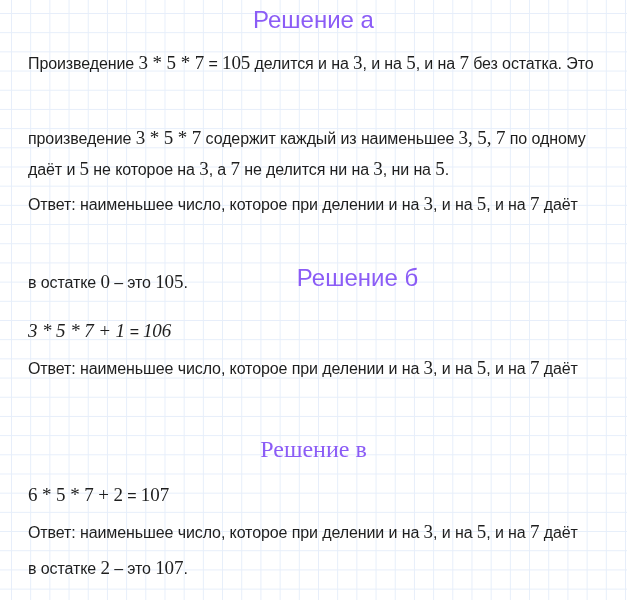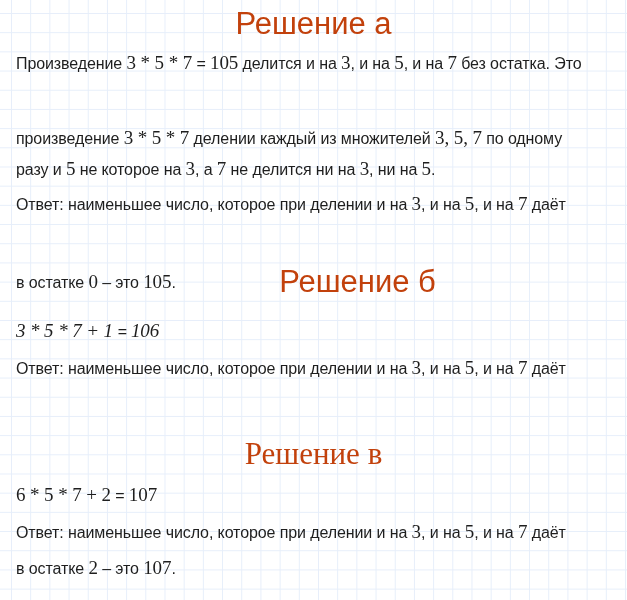--- a/index.html
+++ b/index.html
@@ -24,45 +24,45 @@
       position: absolute;
       left: 0; top: 0;
       width: 627px;
       height: 600px;
     }
     .section-title {
       position: absolute;
       left: 0;
       width: 627px;
       text-align: center;
-      font-size: 31px;
-      color: #c2410c;
+      font-size: 24px;
+      color: #8b5cf6;
       font-family: "Liberation Sans", sans-serif;
     }
     .line {
       position: absolute;
-      left: 16px;
+      left: 28px;
       font-size: 16px;
       white-space: nowrap;
       color: #1e1e1e;
       letter-spacing: -0.1px;
     }
     .m {
       font-family: "Liberation Serif", serif;
       font-size: 19px;
     }
   </style>
 </head>
 <body>
 
 <div class="page" id="page">
     <div class="section-title" style="top: 6px;">Решение а</div>
     <div class="line" style="top: 52px;"><span>Произведение </span><span class="m">3 * 5 * 7</span><span> = </span><span class="m">105</span><span> делится и на </span><span class="m">3</span><span>, и на </span><span class="m">5</span><span>, и на </span><span class="m">7</span><span> без остатка. Это</span></div>
-    <div class="line" style="top: 127px;"><span>произведение </span><span class="m">3 * 5 * 7</span><span> делении каждый из множителей </span><span class="m">3, 5, 7</span><span> по одному</span></div>
-    <div class="line" style="top: 158px;"><span>разу и </span><span class="m">5</span><span> не которое на </span><span class="m">3</span><span>, а </span><span class="m">7</span><span> не делится ни на </span><span class="m">3</span><span>, ни на </span><span class="m">5</span><span>.</span></div>
+    <div class="line" style="top: 127px;"><span>произведение </span><span class="m">3 * 5 * 7</span><span> содержит каждый из наименьшее </span><span class="m">3, 5, 7</span><span> по одному</span></div>
+    <div class="line" style="top: 158px;"><span>даёт и </span><span class="m">5</span><span> не которое на </span><span class="m">3</span><span>, а </span><span class="m">7</span><span> не делится ни на </span><span class="m">3</span><span>, ни на </span><span class="m">5</span><span>.</span></div>
     <div class="line" style="top: 193px;"><span>Ответ: наименьшее число, которое при делении и на </span><span class="m">3</span><span>, и на </span><span class="m">5</span><span>, и на </span><span class="m">7</span><span> даёт</span></div>
     <div class="line" style="top: 229px; margin-top: 42px;"><span>в остатке </span><span class="m">0</span><span> – это </span><span class="m">105</span><span>.</span></div>
     <div class="section-title" style="top: 264px; margin-left: 44px;">Решение б</div>
     <div class="line" style="top: 320px; font-style: italic;"><span class="m">3 * 5 * 7 + 1</span><span> = </span><span class="m">106</span></div>
     <div class="line" style="top: 357px;"><span>Ответ: наименьшее число, которое при делении и на </span><span class="m">3</span><span>, и на </span><span class="m">5</span><span>, и на </span><span class="m">7</span><span> даёт</span></div>
     <div class="section-title" style="top: 436px; font-family: Liberation Serif, serif;">Решение в</div>
     <div class="line" style="top: 484px;"><span class="m">6 * 5 * 7 + 2</span><span> = </span><span class="m">107</span></div>
     <div class="line" style="top: 521px;"><span>Ответ: наименьшее число, которое при делении и на </span><span class="m">3</span><span>, и на </span><span class="m">5</span><span>, и на </span><span class="m">7</span><span> даёт</span></div>
     <div class="line" style="top: 557px;"><span>в остатке </span><span class="m">2</span><span> – это </span><span class="m">107</span><span>.</span></div>
   </div>

